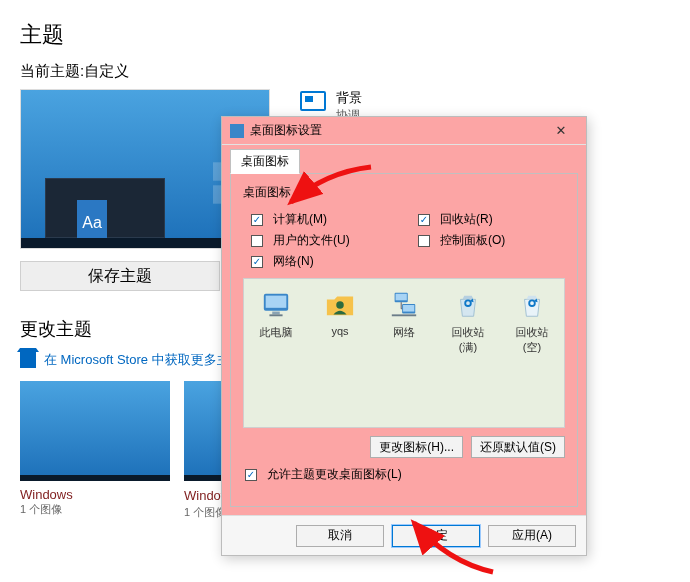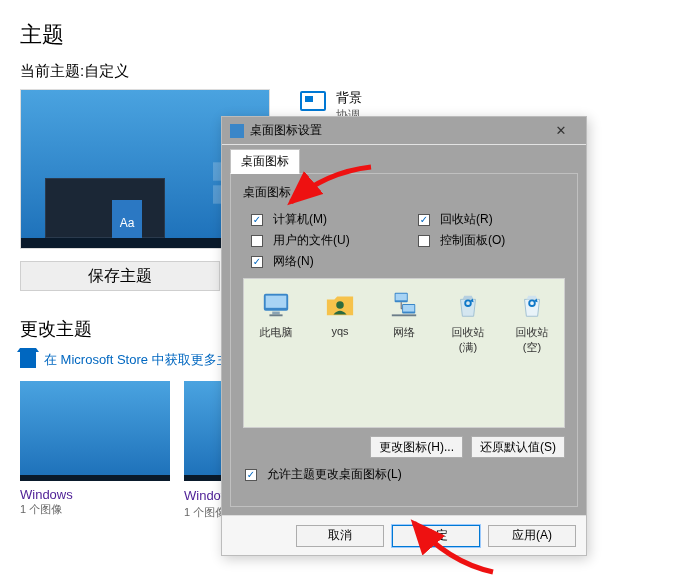--- a/index.html
+++ b/index.html
@@ -51,22 +51,21 @@
     position: absolute;
     left: 56px;
     top: 110px;
     width: 30px;
     height: 46px;
     background: #2b78c3;
     color: #fff;
     display: flex;
     align-items: center;
     justify-content: center;
-    font-size: 12px;
-    margin-left: 35px;
+    font-size: 16px;
   }
   .theme-preview .taskbar {
     position: absolute;
     left: 0; bottom: 0;
     width: 100%;
     height: 10px;
     background: #0a1a2b;
   }
   .theme-preview .watermark {
     position: absolute;
@@ -131,31 +130,31 @@
     box-sizing: content-box;
   }
   .theme-list { display:flex; gap: 14px; }
   .theme-item { width: 150px; }
   .theme-thumb {
     width: 150px; height: 100px;
     background: linear-gradient(180deg, #4aa3e0 0%, #1c6fb8 100%);
     position:relative;
   }
   .theme-thumb .tbar { position:absolute; bottom:0; left:0; width:100%; height:6px; background:#0a1a2b; }
-  .theme-name { font-size: 13px; margin-top: 6px; color:#4c1d95; }
+  .theme-name { font-size: 13px; margin-top: 6px; color:#7f1d1d; }
   .theme-sub { color:#666; font-size: 11px; }
 
   
   .dialog {
     position: absolute;
     left: 221px;
     top: 116px;
     width: 366px;
     height: 440px;
-    background: #a3a3a3;
+    background: #fca5a5;
     border: 1px solid #bcbcbc;
     box-shadow: 2px 3px 12px rgba(0,0,0,0.2);
     display: flex;
     flex-direction: column;
   }
   .titlebar {
     height: 28px;
     display: flex;
     align-items: center;
     padding: 0 8px;

